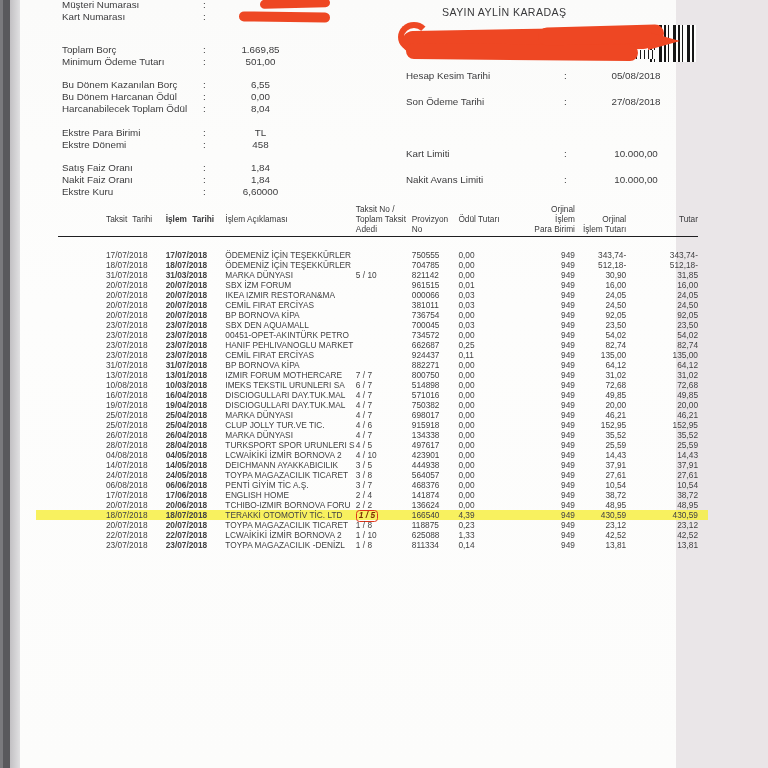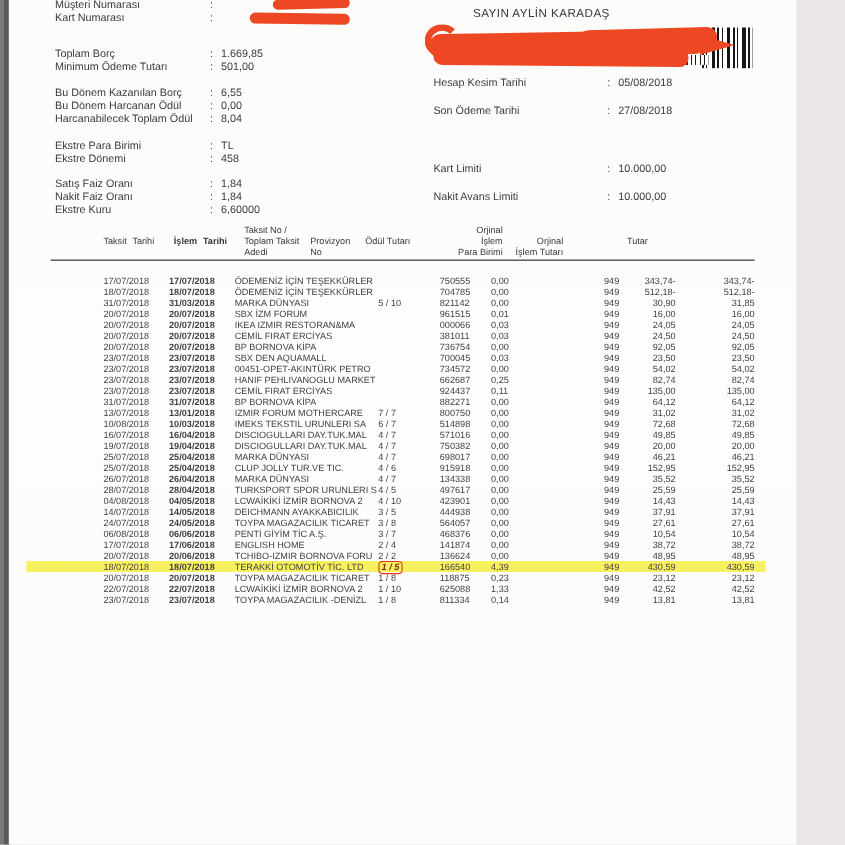--- a/index.html
+++ b/index.html
@@ -7,35 +7,35 @@
     width:768px;height:768px;overflow:hidden;position:relative;
     background:#eae6e8;
     font-family:"Liberation Sans","DejaVu Sans",sans-serif;
     -webkit-font-smoothing:antialiased;
   }
   .photo{position:absolute;inset:0;}
   .edge-a{position:absolute;left:0;top:0;width:3px;height:768px;background:#7a7a7d;}
   .edge-b{position:absolute;left:3px;top:0;width:7px;height:768px;background:#59595c;}
   .edge-c{position:absolute;left:10px;top:0;width:14px;height:768px;background:linear-gradient(90deg,#c2c0c3,#ededee);}
   .page{
-    position:absolute;left:8px;top:0;width:716px;height:768px;
+    position:absolute;left:20px;top:0;width:656px;height:768px;
     background:linear-gradient(180deg,#fbfbfa,#fdfdfc 40%,#fcfcfb);
     color:#3c3c3e;
   }
   .side-strip{position:absolute;left:740px;top:0;width:28px;height:768px;background:#eae5e7;}
 
   
   .fields{position:absolute;display:flex;flex-direction:column;}
   .left-fields{left:42px;top:-1px;width:246px;}
   .right-fields{left:386px;top:70px;width:292px;gap:14px;}
   .frow{display:flex;height:12px;line-height:12px;font-size:9.8px;white-space:nowrap;}
   .left-fields .flabel{flex:0 0 141px;}
   .right-fields .flabel{flex:0 0 158px;}
   .fcolon{flex:0 0 10px;}
-  .fvalue{flex:1;text-align:left;position:relative;}
+  .fvalue{flex:1;text-align:center;position:relative;}
   .fgap{flex:0 0 auto;}
   .redact-stroke{position:absolute;background:#ee4723;border-radius:5px;}
   .rs1{right:-22px;top:0px;width:70px;height:9px;transform:rotate(-1.5deg);}
   .rs2{right:-22px;top:1px;width:91px;height:10px;transform:rotate(.8deg);}
 
   
   .recipient{position:absolute;left:386px;top:6px;font-size:10.6px;letter-spacing:.4px;color:#39393b;margin-left:36px;}
   .addr-block{position:absolute;left:378px;top:22px;width:300px;height:44px;}
   .barcode{position:absolute;left:252px;top:3px;width:46px;height:37px;
     background:repeating-linear-gradient(90deg,#161616 0 2px,#fdfdfc 2px 4px,#161616 4px 5px,#fdfdfc 5px 9px,#161616 9px 12px,#fdfdfc 12px 14px);}
@@ -193,20 +193,25 @@
         <div class="hcell c1 hc1">
           <div class="hline">&nbsp;</div>
           <div class="hline">Taksit Tarihi</div>
           <div class="hline">&nbsp;</div>
         </div>
         <div class="hcell c2 hc2">
           <div class="hline">&nbsp;</div>
           <div class="hline">İşlem Tarihi</div>
           <div class="hline">&nbsp;</div>
         </div>
+        <div class="hcell c3 hc3">
+          <div class="hline">&nbsp;</div>
+          <div class="hline">İşlem Açıklaması</div>
+          <div class="hline">&nbsp;</div>
+        </div>
         <div class="hcell c4 hc4">
           <div class="hline">Taksit No /</div>
           <div class="hline">Toplam Taksit</div>
           <div class="hline">Adedi</div>
         </div>
         <div class="hcell c5 hc5">
           <div class="hline">&nbsp;</div>
           <div class="hline">Provizyon</div>
           <div class="hline">No</div>
         </div>

